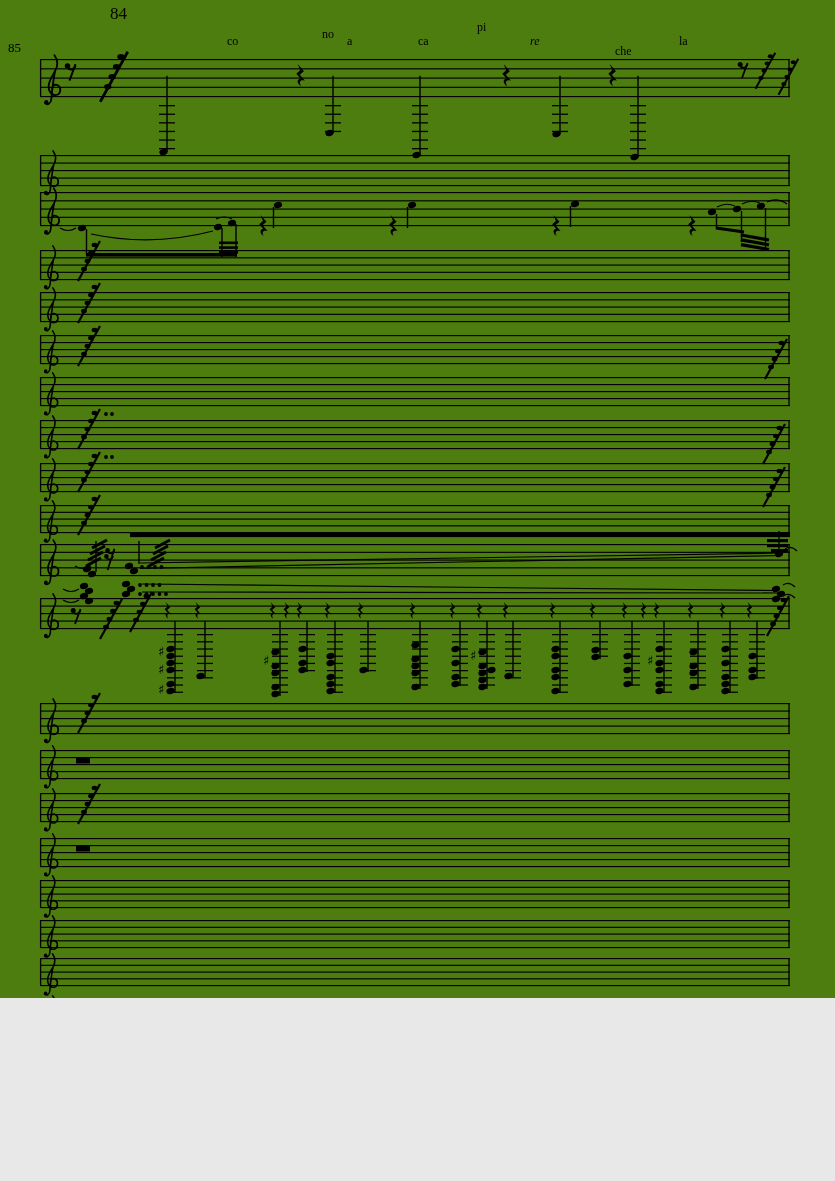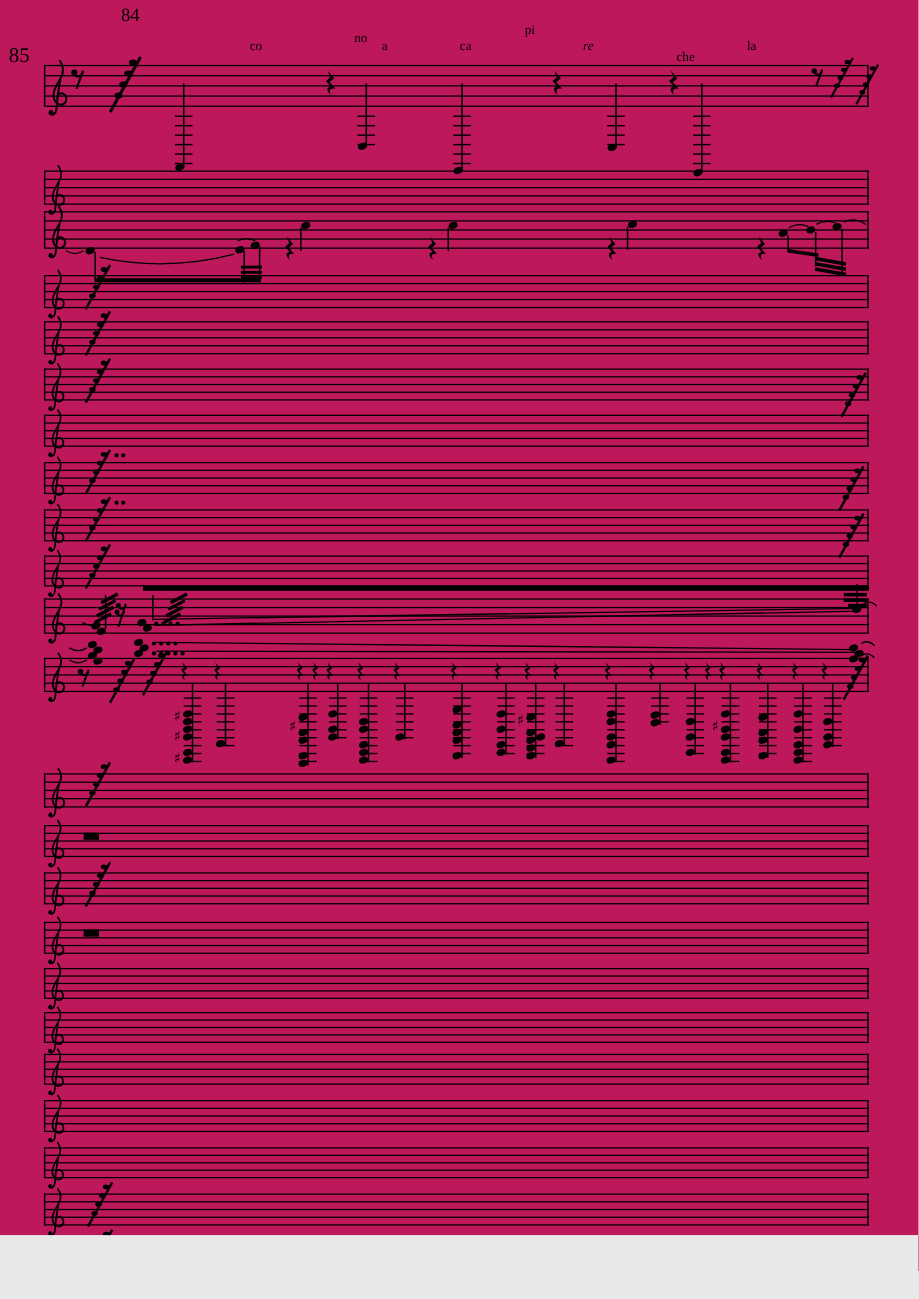--- a/index.html
+++ b/index.html
@@ -1,19 +1,19 @@
 <!DOCTYPE html>
 <html><head>
 <meta charset="utf-8">
 <style>
   html,body{margin:0;padding:0;background:#e8e8e8;}
-  .page{position:relative;width:835px;height:1123px;background:#be185d;overflow:hidden;
+  .page{position:relative;width:835px;height:998px;background:#4d7c0f;overflow:hidden;
         font-family:"Liberation Serif", serif;color:#000;}
   .pagenum{position:absolute;left:110px;top:4px;font-size:17px;}
-  .measurenum{position:absolute;left:8px;top:40px;font-size:19px;}
+  .measurenum{position:absolute;left:8px;top:40px;font-size:13px;}
   .lyric{position:absolute;top:34px;font-size:12px;white-space:nowrap;}
   #score{position:absolute;left:0;top:0;}
 </style>
 </head>
 <body>
 
 <div class="page">
   <div class="pagenum">84</div>
   <div class="measurenum">85</div>
   <div id="lyrics">

